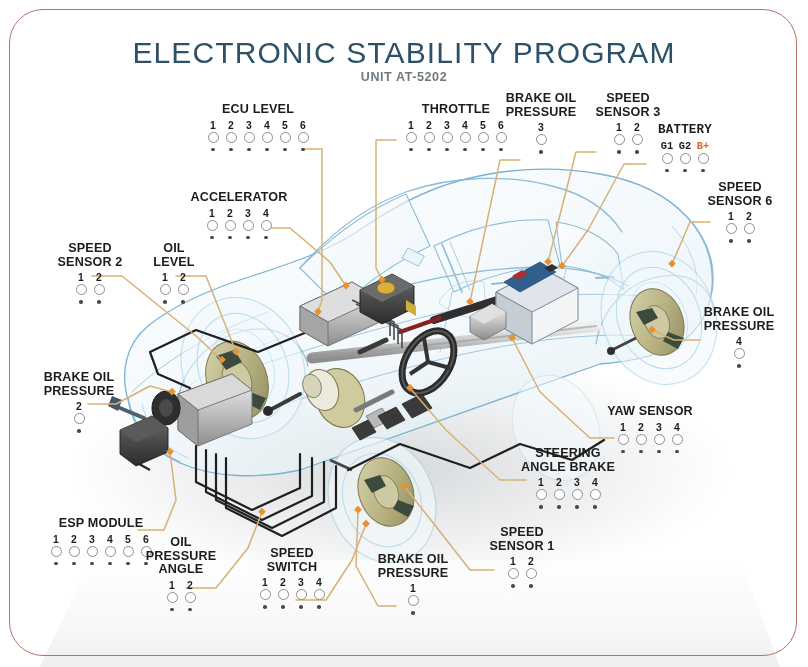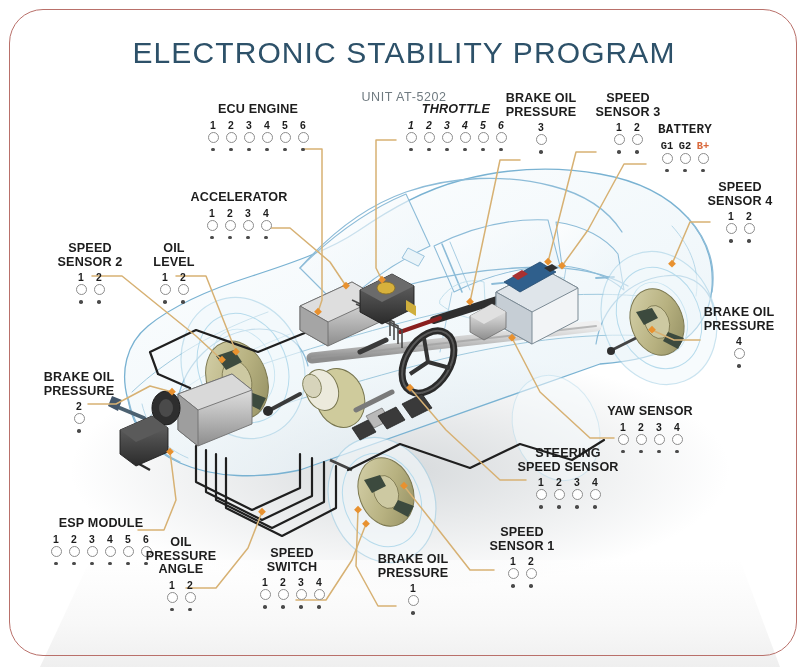--- a/index.html
+++ b/index.html
@@ -4,21 +4,21 @@
 <style>
   html,body{margin:0;padding:0;background:#fff;}
   body{width:808px;height:667px;font-family:"Liberation Sans",sans-serif;overflow:hidden;}
   #root{position:relative;width:808px;height:548px;background:#ffffff;}
   #frame{position:absolute;left:9px;top:9px;width:788px;height:647px;
          border:1.6px solid #b9706a;border-radius:34px;box-sizing:border-box;}
   #canvas{position:absolute;left:0;top:0;width:808px;height:667px;}
   .ttl{position:absolute;left:0;top:36px;width:808px;text-align:center;
        font-size:30px;letter-spacing:1.1px;color:#2d5169;font-weight:400;}
   .sub{position:absolute;left:0;top:70px;width:808px;text-align:center;
-       font-size:12.5px;letter-spacing:.6px;color:#6f7a80;font-weight:normal;margin-top:20px;}
+       font-size:12.5px;letter-spacing:.6px;color:#6f7a80;font-weight:bold;}
   .conn{position:absolute;}
   .conn .nm{font-size:12.6px;font-weight:bold;color:#1d1d1d;line-height:13.6px;
             text-align:center;letter-spacing:.15px;white-space:nowrap;}
   .conn .nm div{white-space:nowrap;}
   .pins{display:flex;justify-content:center;gap:5px;margin-top:3px;}
   .pin{width:13px;display:flex;flex-direction:column;align-items:center;}
   .pn{font-size:10.4px;font-weight:bold;color:#1d1d1d;line-height:11px;}
   .pn.bplus{color:#d9673a;}
   .ring{width:11px;height:11px;border:1.15px solid #8d8d8d;border-radius:50%;
         background:#fff;margin-top:1px;box-sizing:border-box;}
@@ -298,21 +298,21 @@
       <rect x="401" y="483" width="5.5" height="5.5" transform="rotate(45 404 486)"></rect>
     </g>
   </svg>
 
   <div class="ttl">ELECTRONIC STABILITY PROGRAM</div>
   <div class="sub">UNIT AT-5202</div>
 
   <div id="connectors">
       <div class="conn" style="left: 198px; top: 103px; width: 120px;">
         <div class="nm">
-          <div>ECU ENGINE</div>
+          <div>ECU LEVEL</div>
         </div>
         <div class="pins">
           <div class="pin">
             <div class="pn">1</div>
             <div class="ring"></div>
             <div class="dot"></div>
           </div>
           <div class="pin">
             <div class="pn">2</div>
             <div class="ring"></div>
@@ -333,21 +333,21 @@
             <div class="ring"></div>
             <div class="dot"></div>
           </div>
           <div class="pin">
             <div class="pn">6</div>
             <div class="ring"></div>
             <div class="dot"></div>
           </div>
         </div>
       </div>
-      <div class="conn" style="left: 396px; top: 103px; width: 120px; font-style: italic;">
+      <div class="conn" style="left: 396px; top: 103px; width: 120px;">
         <div class="nm">
           <div>THROTTLE</div>
         </div>
         <div class="pins">
           <div class="pin">
             <div class="pn">1</div>
             <div class="ring"></div>
             <div class="dot"></div>
           </div>
           <div class="pin">
@@ -426,21 +426,21 @@
           <div class="pin">
             <div class="pn bplus">B+</div>
             <div class="ring"></div>
             <div class="dot"></div>
           </div>
         </div>
       </div>
       <div class="conn" style="left: 700px; top: 181px; width: 80px;">
         <div class="nm">
           <div>SPEED</div>
-          <div>SENSOR 4</div>
+          <div>SENSOR 6</div>
         </div>
         <div class="pins">
           <div class="pin">
             <div class="pn">1</div>
             <div class="ring"></div>
             <div class="dot"></div>
           </div>
           <div class="pin">
             <div class="pn">2</div>
             <div class="ring"></div>
@@ -560,21 +560,21 @@
           <div class="pin">
             <div class="pn">4</div>
             <div class="ring"></div>
             <div class="dot"></div>
           </div>
         </div>
       </div>
       <div class="conn" style="left: 514px; top: 447px; width: 108px;">
         <div class="nm">
           <div>STEERING</div>
-          <div>SPEED SENSOR</div>
+          <div>ANGLE BRAKE</div>
         </div>
         <div class="pins">
           <div class="pin">
             <div class="pn">1</div>
             <div class="ring"></div>
             <div class="dot"></div>
           </div>
           <div class="pin">
             <div class="pn">2</div>
             <div class="ring"></div>

